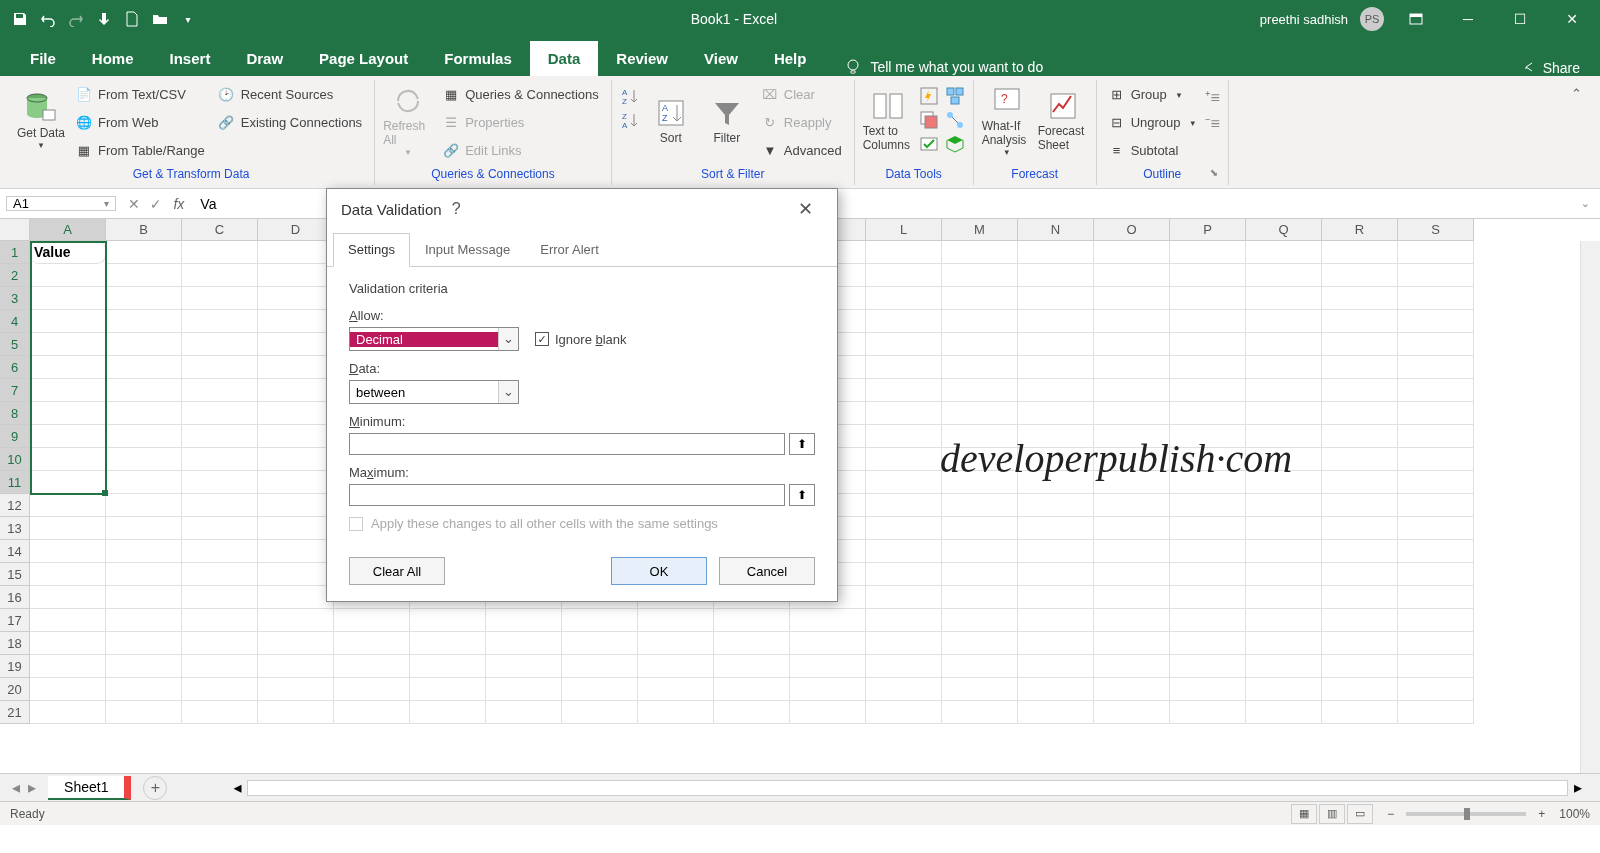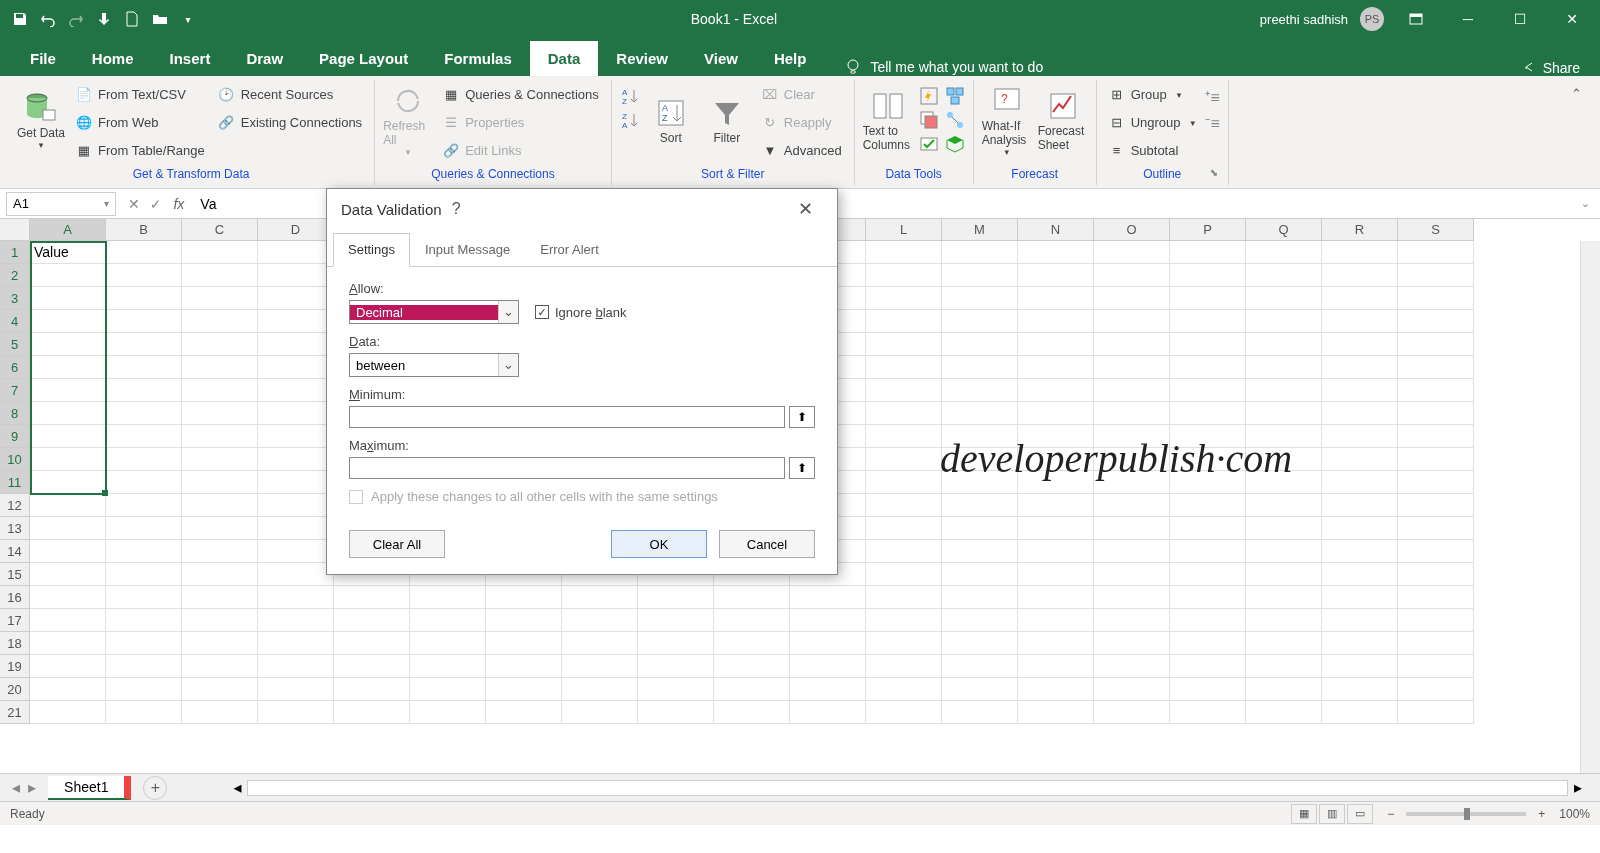--- a/index.html
+++ b/index.html
@@ -33,21 +33,21 @@
 .small-btn { display: flex; align-items: center; gap: 6px; font-size: 13px; color: #444; cursor: pointer; height: 25px; padding: 0 4px; }
 .small-btn.disabled { color: #aaa; }
 .small-icon { width: 16px; height: 16px; display: inline-flex; align-items: center; justify-content: center; }
 .tiny-icon-col { display: flex; flex-direction: column; gap: 4px; padding-top: 4px; }
 .tiny-ic { width: 20px; height: 20px; cursor: pointer; }
 .dl-launcher { position: absolute; right: 4px; bottom: 4px; width: 14px; height: 14px; color: #888; font-size: 10px; }
 .collapse-caret { margin-left: auto; padding: 6px 10px; color: #666; cursor: pointer; font-size: 13px; }
 
 
 .formula-bar { height: 30px; border-bottom: 1px solid #ccc; display: flex; align-items: center; background: #fff; }
-.name-box { width: 110px; height: 24px; border: 1px solid #ccc; margin-left: 6px; padding: 0 6px; font-size: 13px; display: flex; align-items: center; justify-content: space-between; }
+.name-box { width: 110px; height: 15px; border: 1px solid #ccc; margin-left: 6px; padding: 0 6px; font-size: 13px; display: flex; align-items: center; justify-content: space-between; }
 .fx-btns { display: flex; gap: 10px; margin: 0 12px; color: #888; font-size: 14px; }
 .fx-label { font-style: italic; font-size: 14px; color: #666; margin-right: 12px; }
 .formula-input { flex: 1; font-size: 14px; padding-left: 4px; border: none; outline: none; }
 
 
 .grid-area { position: relative; height: 554px; overflow: hidden; background: #fff; }
 .select-all { position: absolute; left: 0; top: 0; width: 30px; height: 22px; background: #f0f0f0; border-right: 1px solid #ccc; border-bottom: 1px solid #ccc; }
 .col-headers { position: absolute; left: 30px; top: 0; height: 22px; display: flex; }
 .col-h { width: 76px; height: 22px; background: #f0f0f0; border-right: 1px solid #ccc; border-bottom: 1px solid #ccc; text-align: center; font-size: 13px; line-height: 22px; color: #555; }
 .col-h.sel { background: #d2d2d2; color: #217346; }
@@ -456,21 +456,21 @@
       <div class="row-h">15</div>
       <div class="row-h">16</div>
       <div class="row-h">17</div>
       <div class="row-h">18</div>
       <div class="row-h">19</div>
       <div class="row-h">20</div>
       <div class="row-h">21</div>
     </div>
   <div class="cells" id="cells">
       <div class="cell-row">
-        <div class="cell" style="font-weight: normal;">Value</div>
+        <div class="cell" style="font-weight: bold; border-radius: 9px;">Value</div>
         <div class="cell"></div>
         <div class="cell"></div>
         <div class="cell"></div>
         <div class="cell"></div>
         <div class="cell"></div>
         <div class="cell"></div>
         <div class="cell"></div>
         <div class="cell"></div>
         <div class="cell"></div>
         <div class="cell"></div>
@@ -945,20 +945,21 @@
     <span>Data Validation</span>
     <span class="dialog-help">?</span>
     <span class="dialog-close">✕</span>
   </div>
   <div class="dialog-tabs">
     <div class="dialog-tab active">Settings</div>
     <div class="dialog-tab">Input Message</div>
     <div class="dialog-tab">Error Alert</div>
   </div>
   <div class="dialog-body">
+    <div class="criteria-label">Validation criteria</div>
     <div class="field-label"><u>A</u><span>llow:</span></div>
     <div class="field-row">
       <div class="combo">
         <span class="combo-val highlighted">Decimal</span>
         <span class="combo-arrow">⌄</span>
       </div>
       <label class="chk">
         <span class="chk-box">✓</span>
         <span>Ignore <u>b</u>lank</span>
       </label>

